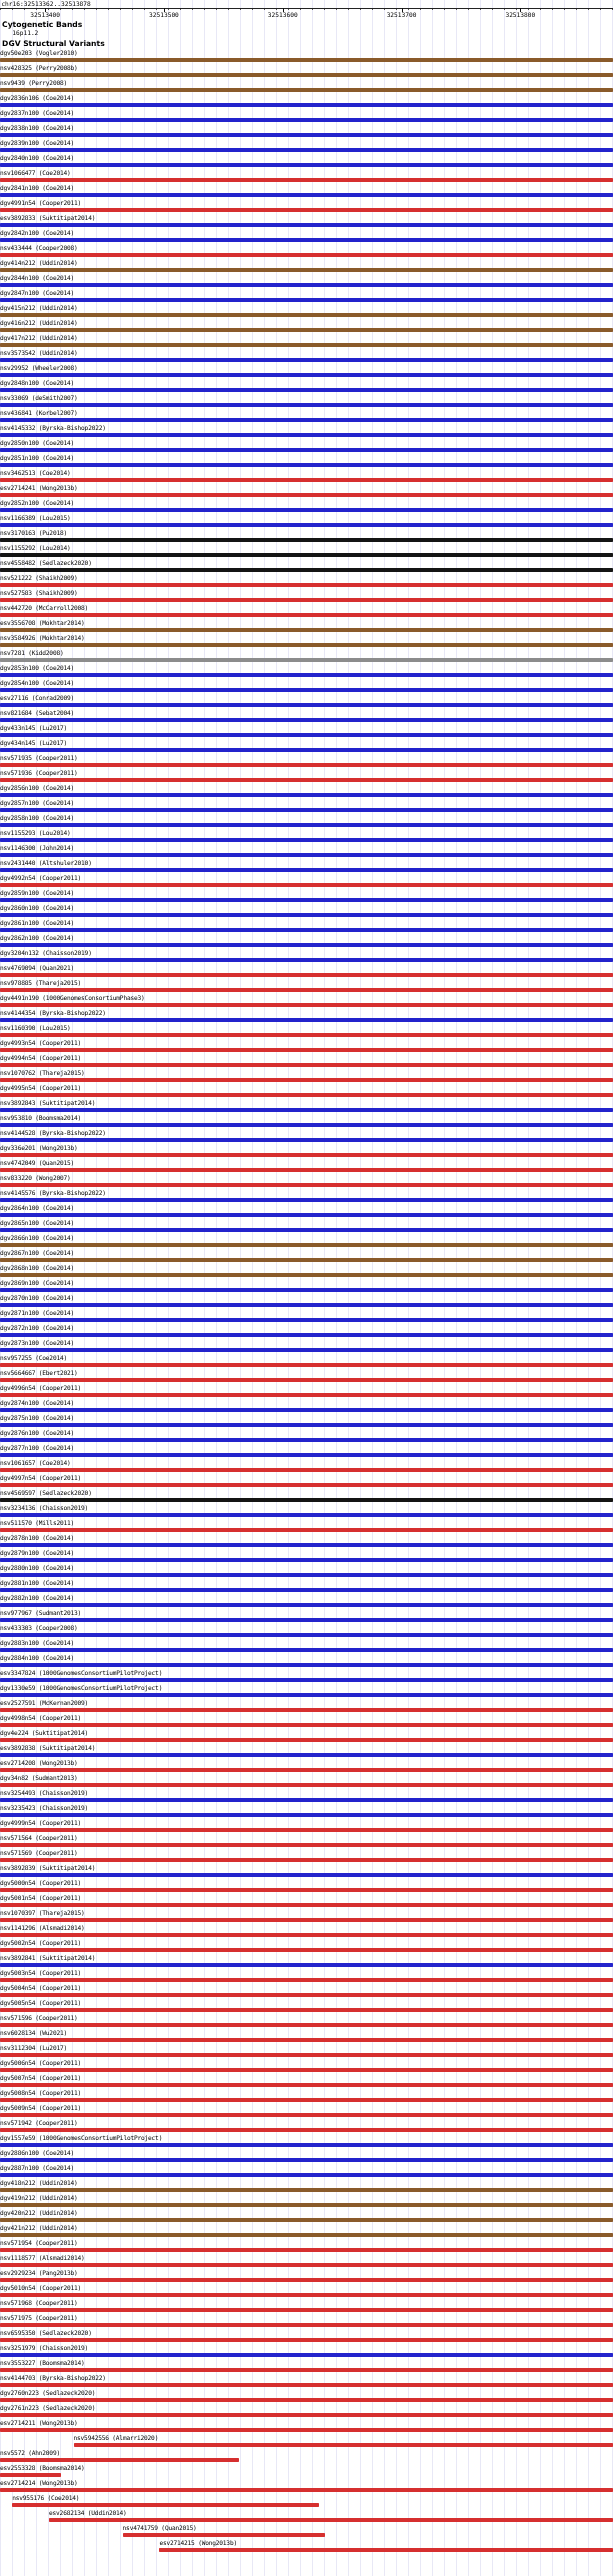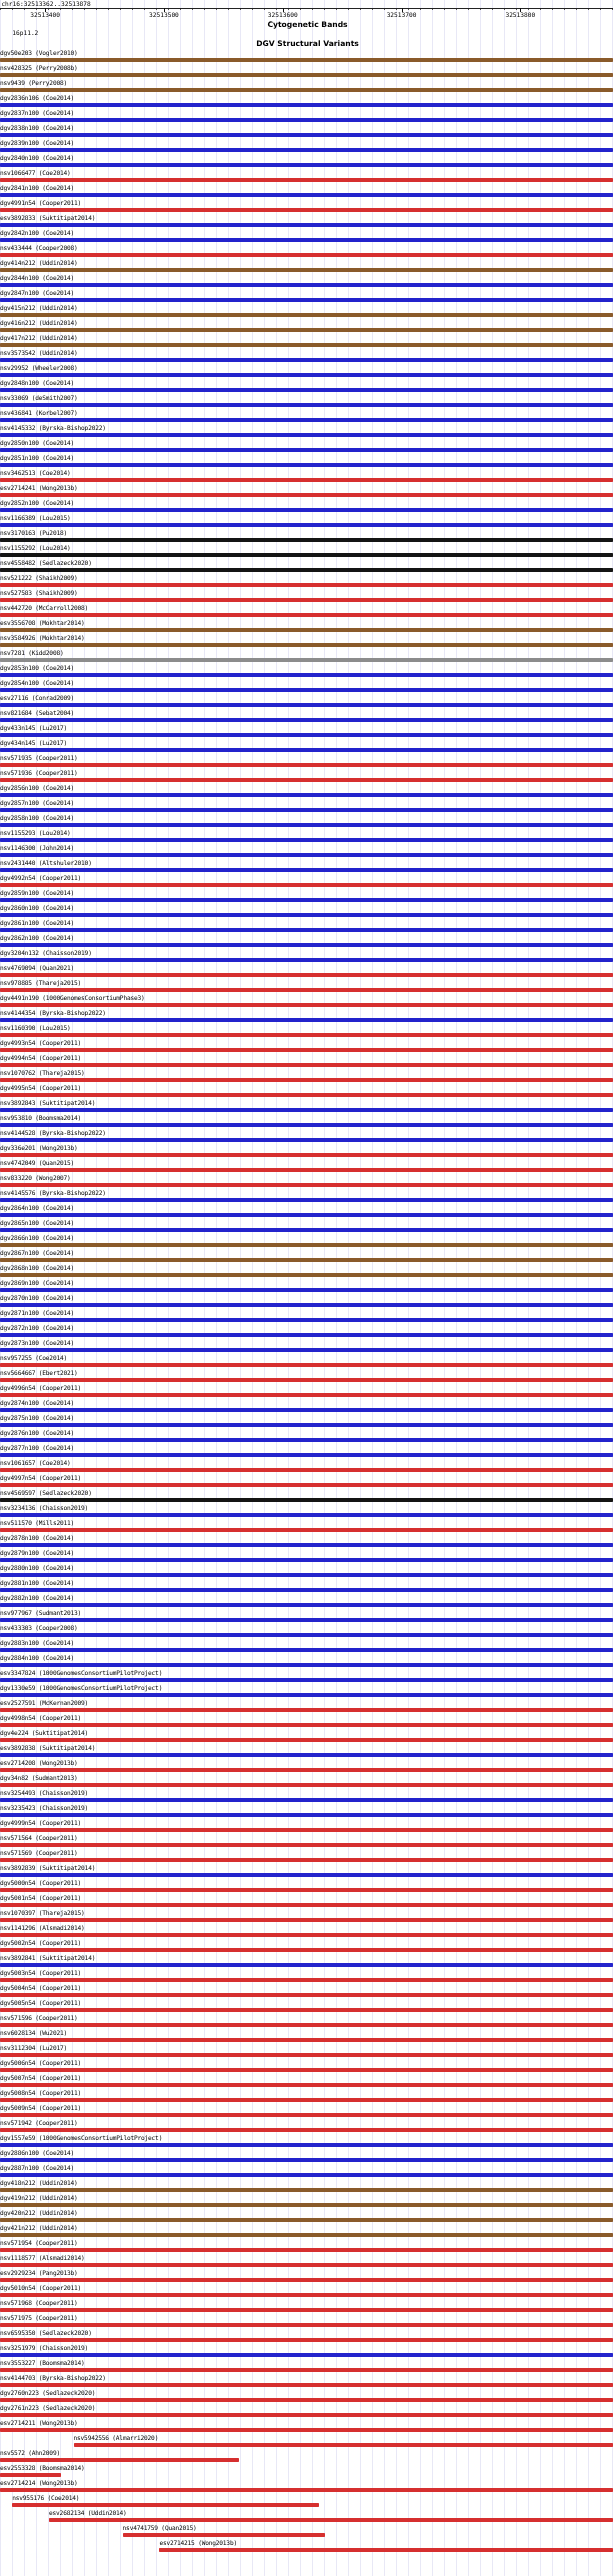--- a/index.html
+++ b/index.html
@@ -26,21 +26,20 @@
     background-image:repeating-linear-gradient(to right,#555 0px,#555 0.7px,transparent 0.7px,transparent 12px);
   }
   .major-tick { position:absolute; top:7.6px; width:0.7px; height:4.8px; background:#111; }
   .tick-label { position:absolute; top:12.4px; transform:translateX(-50%); font-size:6.2px; line-height:6.2px; white-space:nowrap; }
 
   
   .track-title {
     font-family:"DejaVu Sans","Liberation Sans",sans-serif;
     font-weight:bold; font-size:7.6px; line-height:8.3px;
     padding:1.4px 0 0.7px 2.1px;
-    text-align:center;
   }
   .cytoband-row { position:relative; height:9px; }
   .cytoband-label { position:absolute; left:2%; top:0.7px; font-size:6.2px; line-height:6.2px; }
 
   
   .dgv-track { position:relative; }
   .variant-row { position:relative; height:15px; }
   .variant-label {
     position:absolute; top:1.4px;
     font-size:6.2px; line-height:6.2px; letter-spacing:-0.2px;

